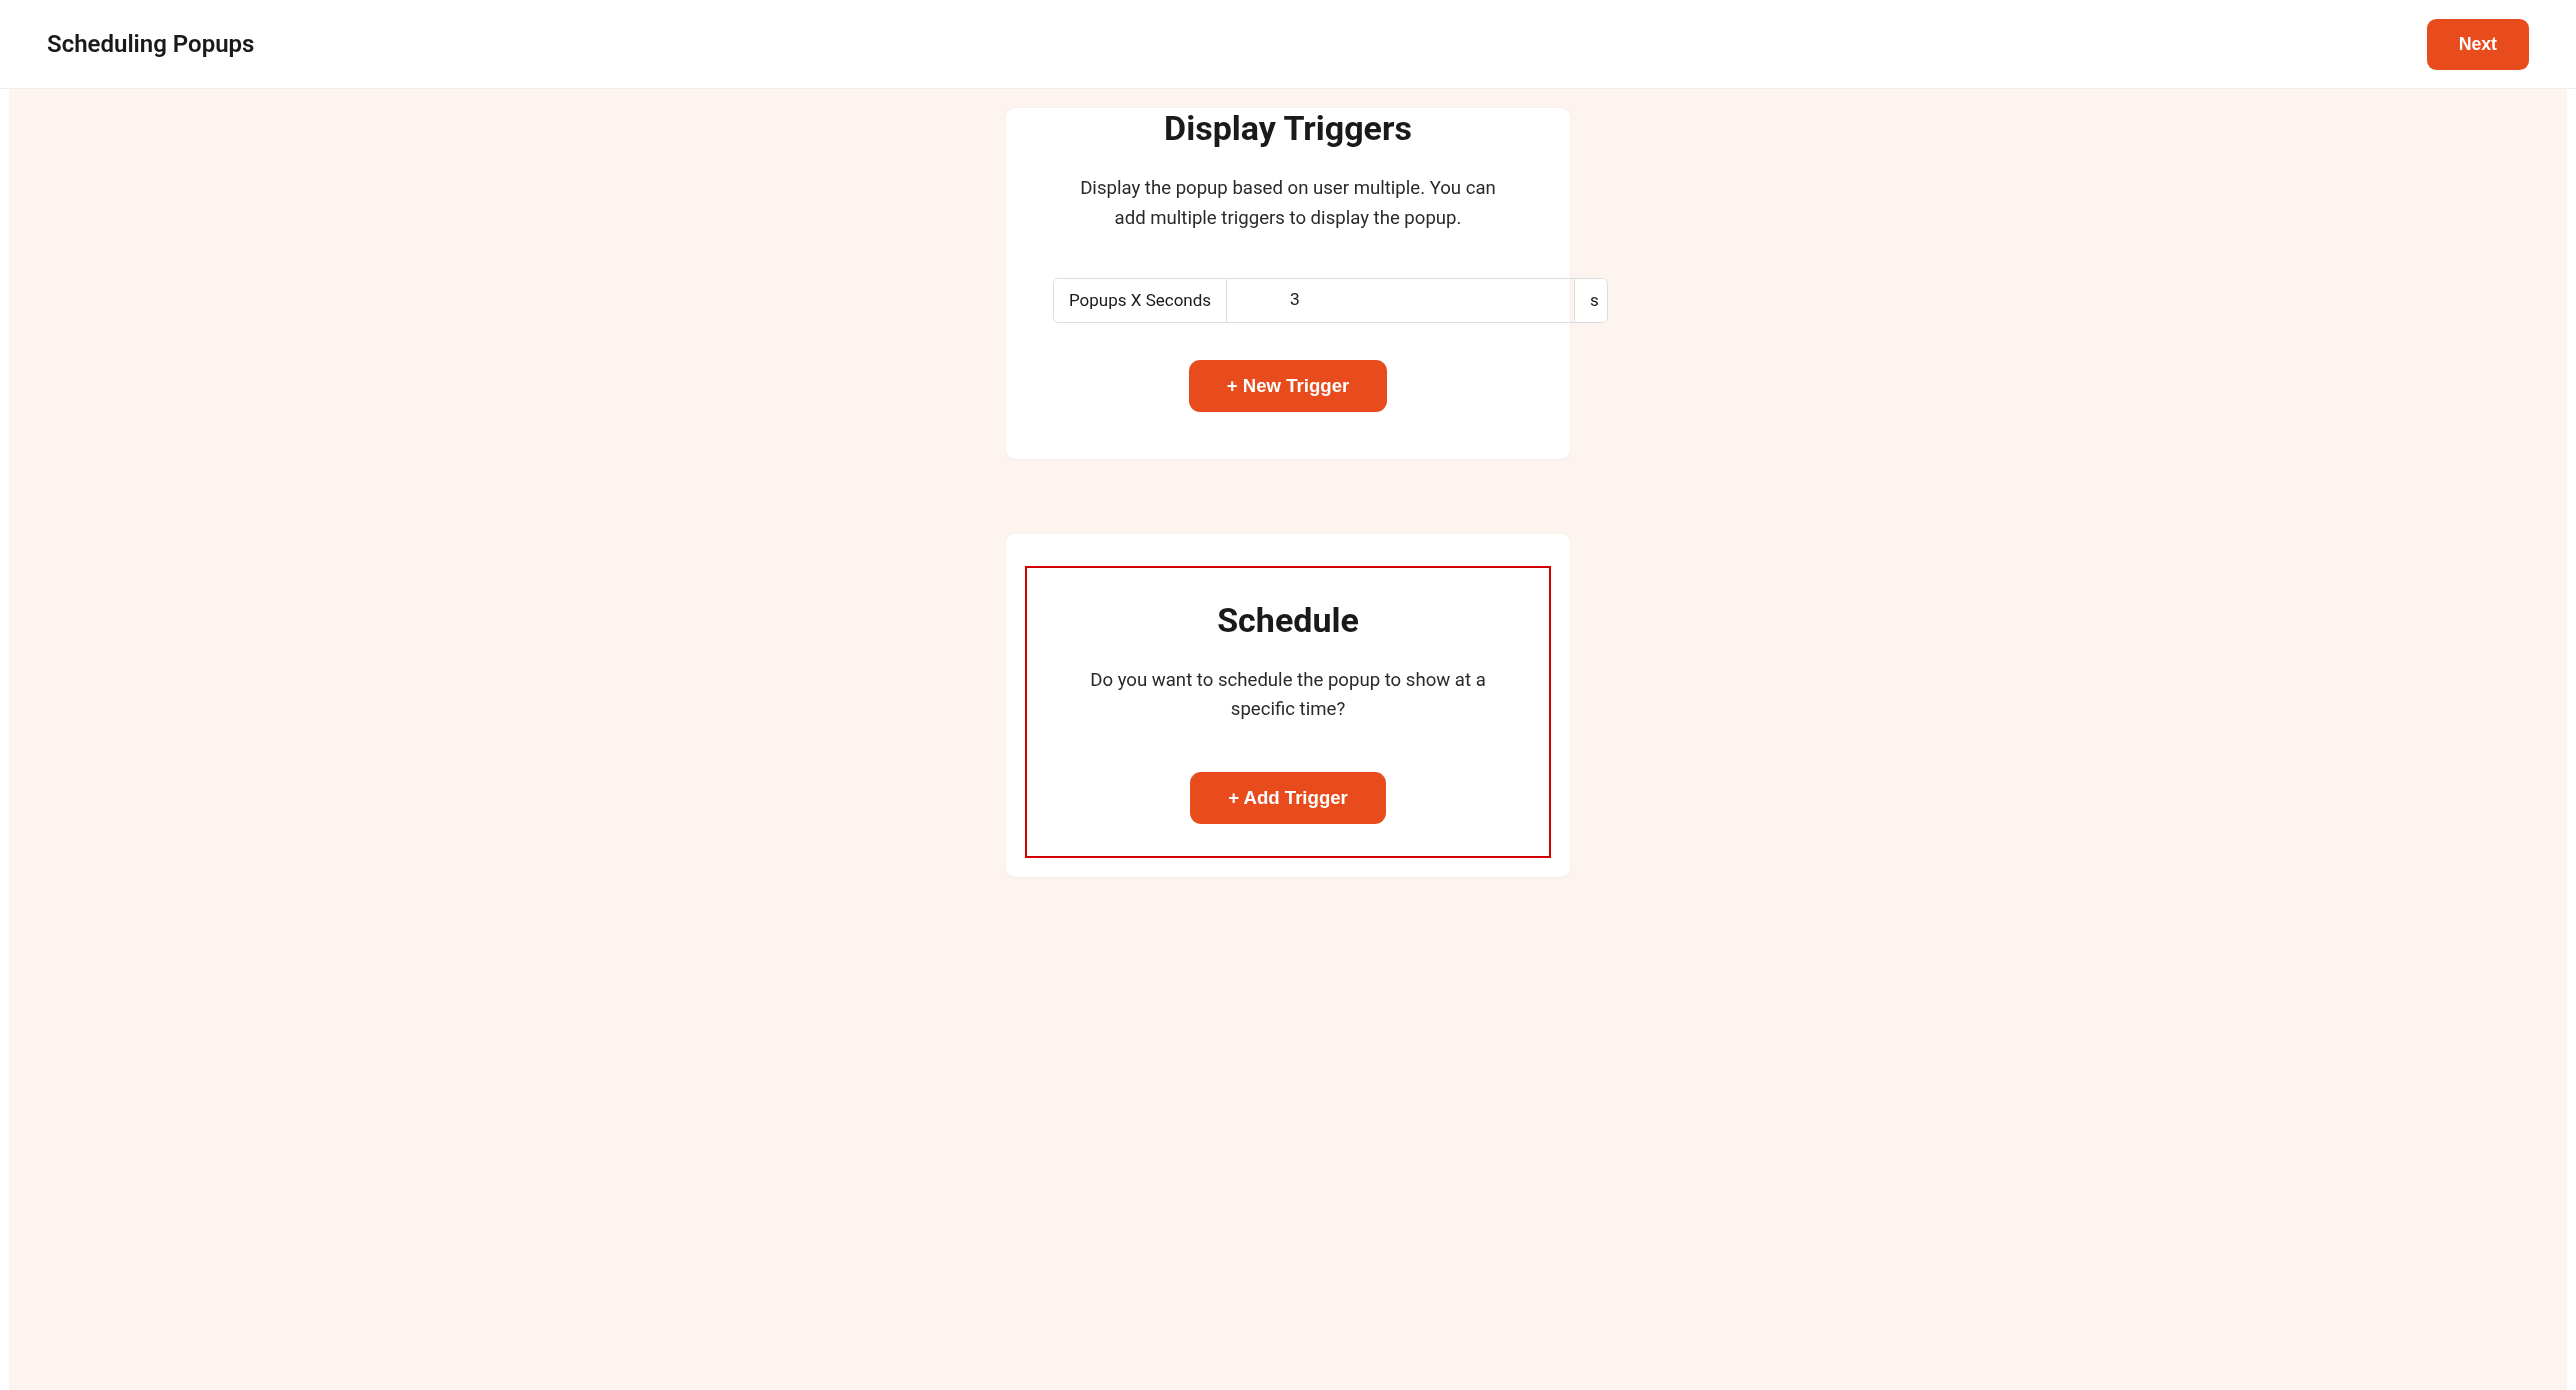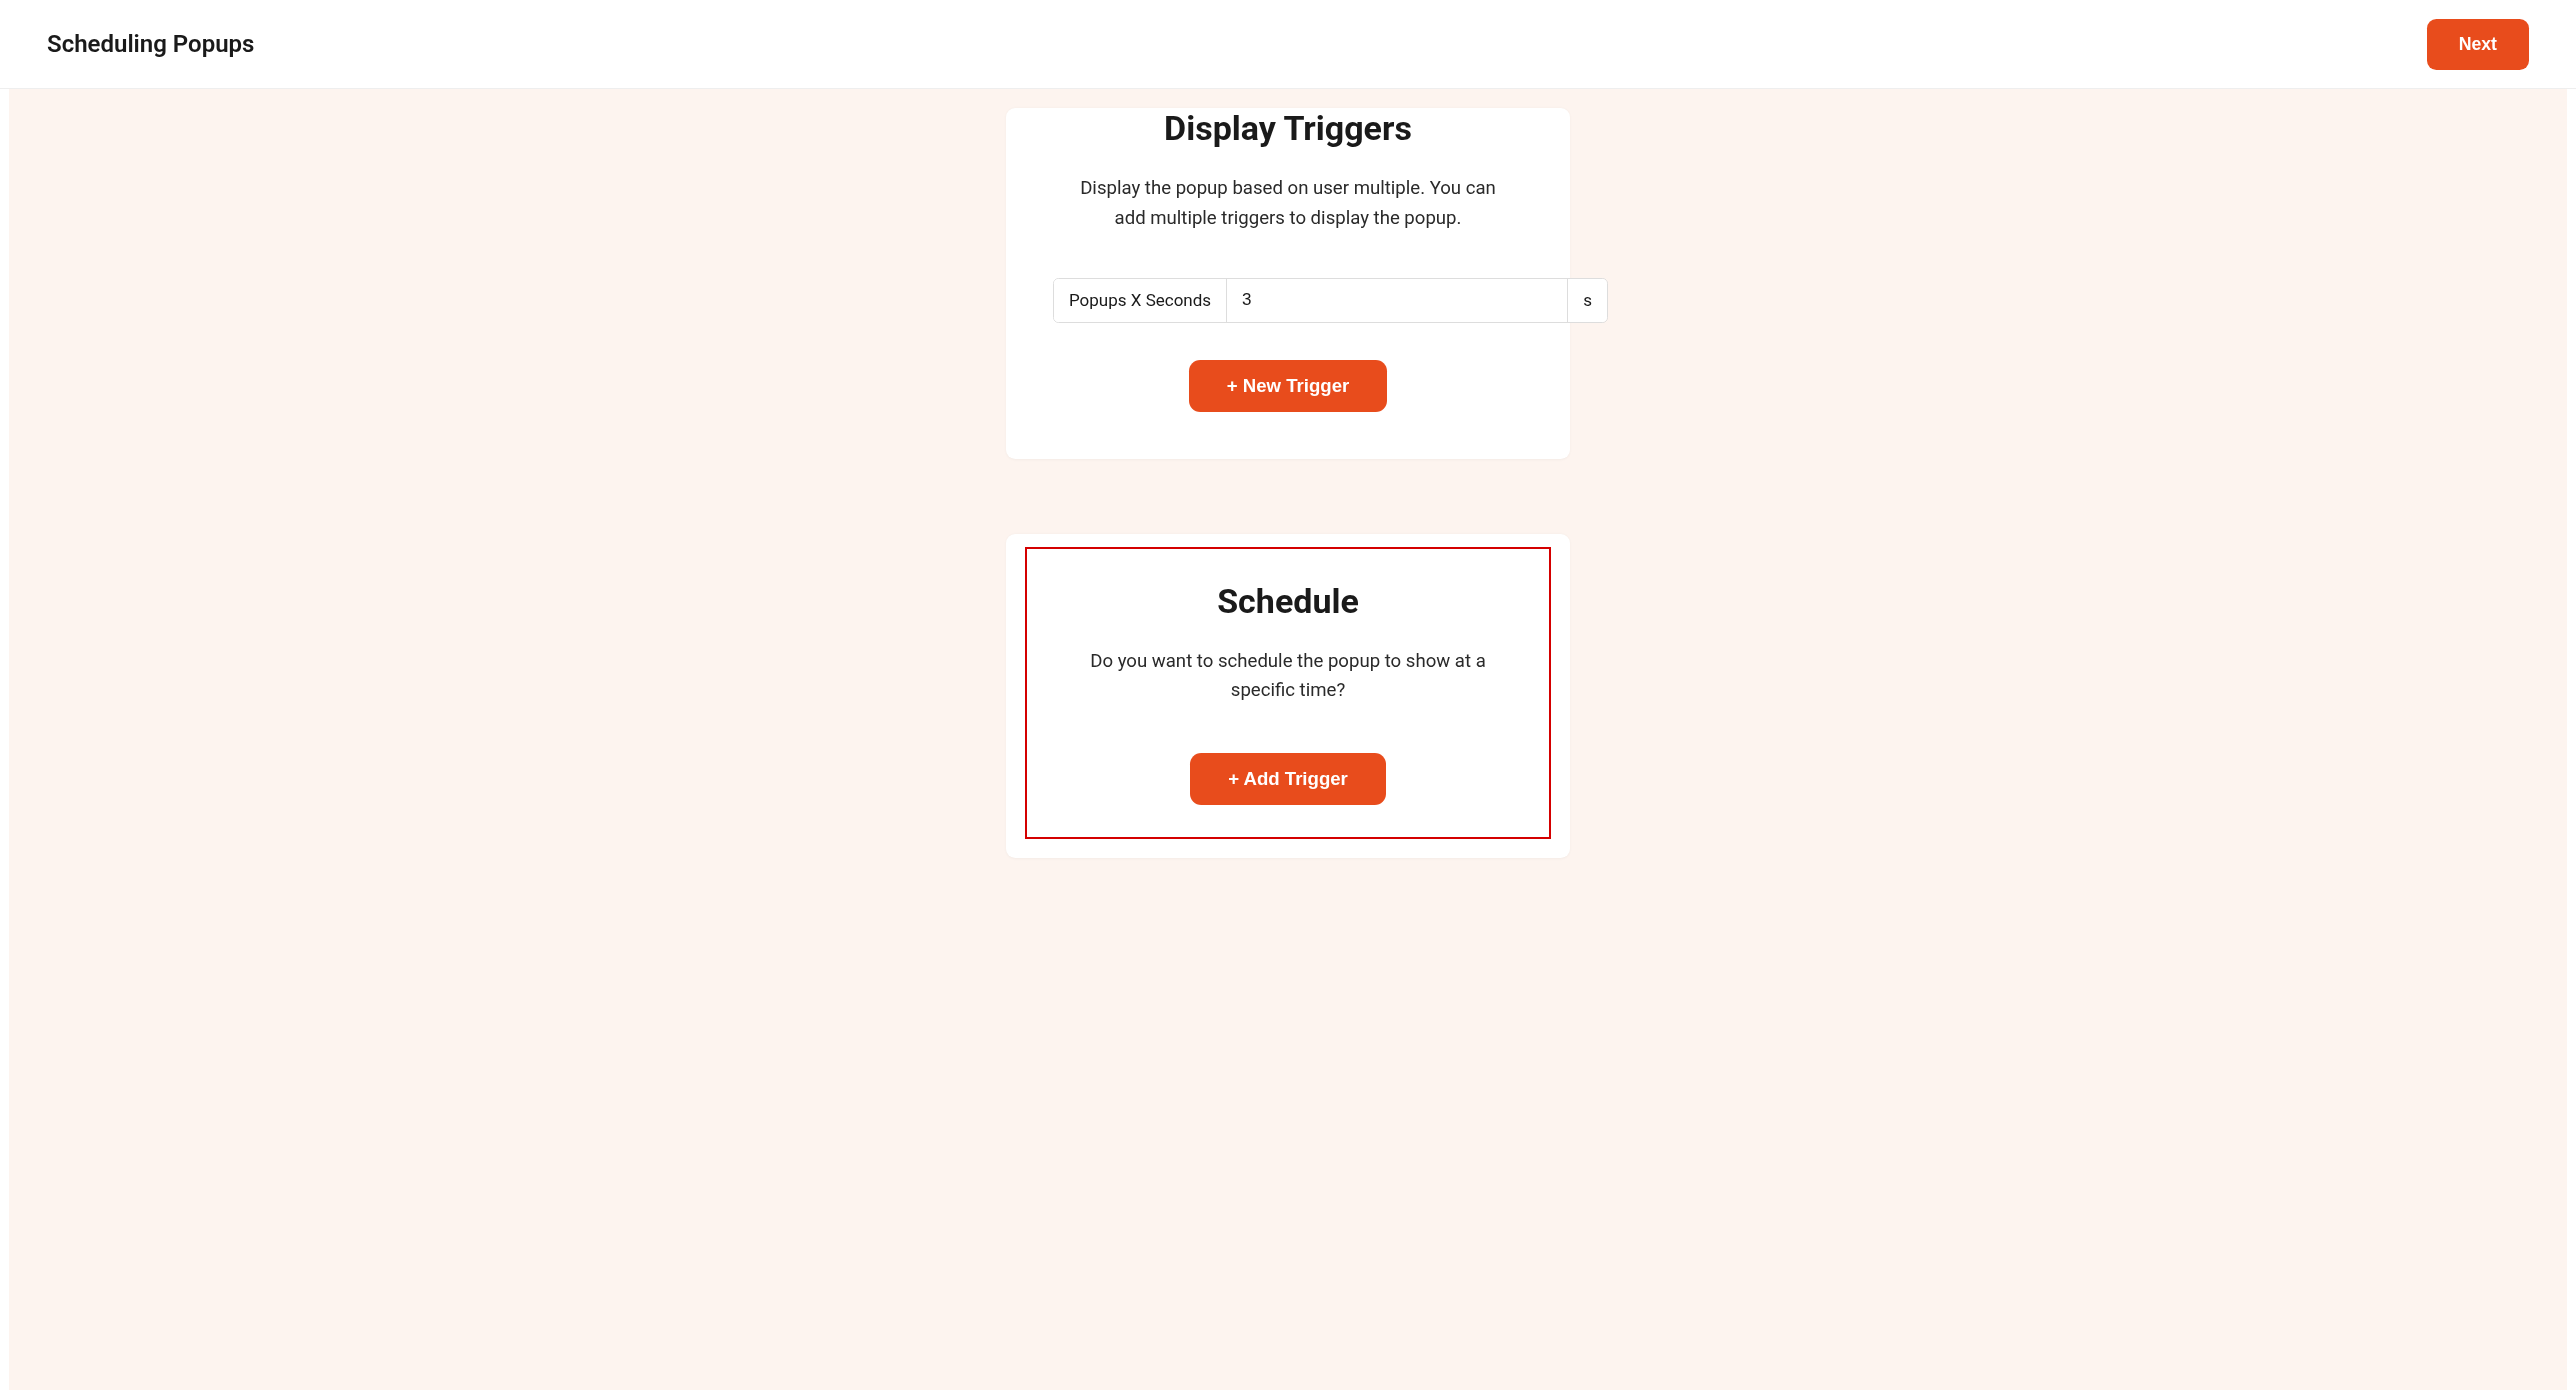--- a/index.html
+++ b/index.html
@@ -1,18 +1,19 @@
 <!DOCTYPE html>
 <html style="font-size:15px"><head>
   <meta charset="utf-8">
   <style>
     * {
       margin: 0;
       padding: 0;
       box-sizing: border-box;
+      gap: 48px;
     }
 
     body {
       font-family: -apple-system, BlinkMacSystemFont, "Segoe UI", Roboto, "Helvetica Neue", Arial, sans-serif;
       background: #fff;
     }
 
     .header {
       display: flex;
       justify-content: space-between;
@@ -126,21 +127,21 @@
       border-radius: 11.2px;
       padding: 15px 38px;
       font-size: 18.6px;
       font-weight: 600;
       cursor: pointer;
     }
 
     .schedule-highlight {
       border: 2.8px solid #d40000;
       padding: 26px 18.6px 32px 18.6px;
-      margin: 4px -28px -28px -28px;
+      margin: 23px -28px -28px -28px;
     }
 
     .card-schedule {
       padding: 9.3px 47px 47px 47px;
     }
 
     .card-schedule .section-title {
       margin-top: 5.6px;
     }
 

